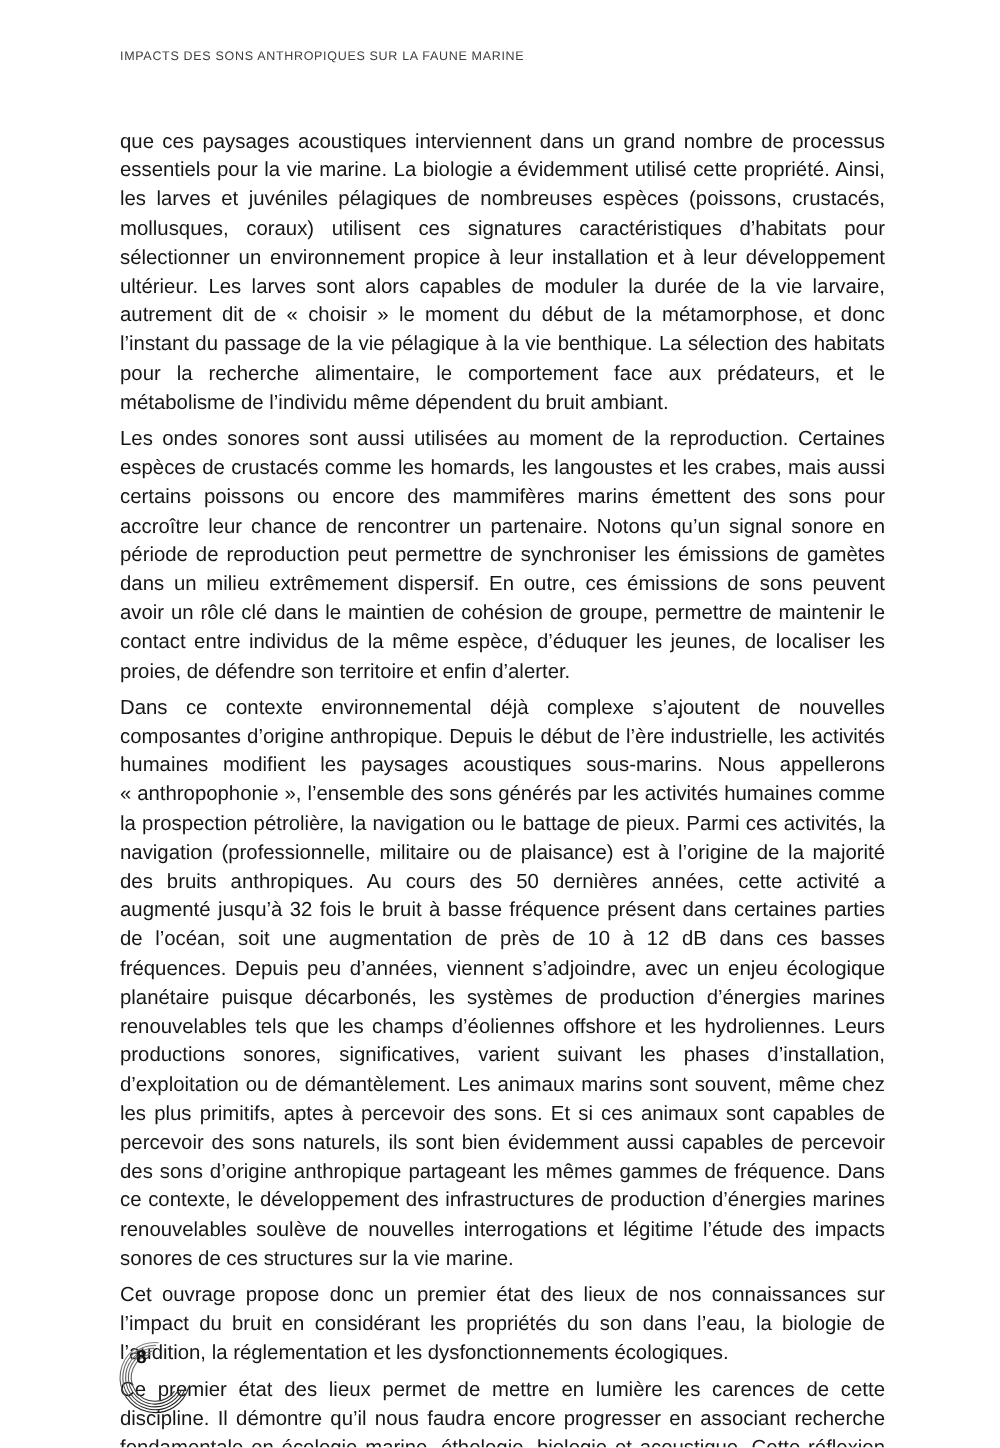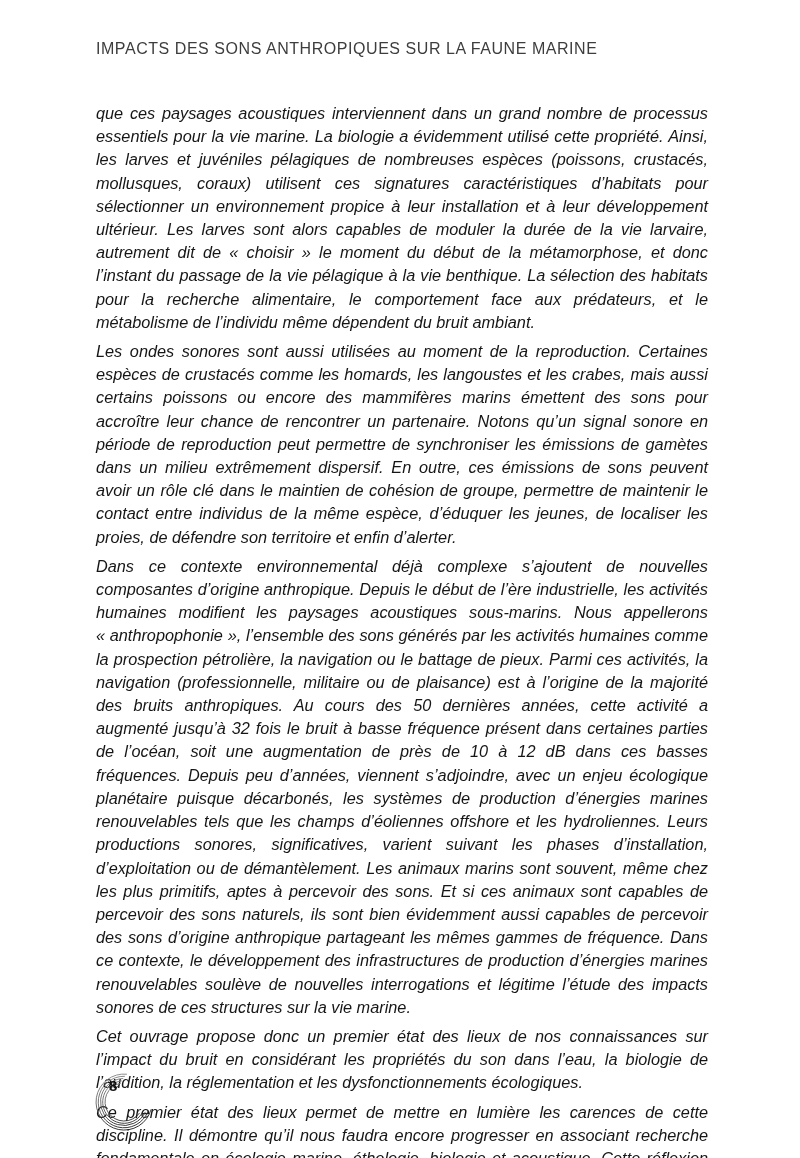--- a/index.html
+++ b/index.html
@@ -12,38 +12,37 @@
     position: relative;
     width: 800px;
     height: 1158px;
     background: #ffffff;
     overflow: hidden;
   }
   .running-head {
     position: absolute;
     left: 96px;
     top: 40px;
-    font-size: 16px;
+    font-size: 10px;
     letter-spacing: 0.55px;
     color: #3d3d3d;
     white-space: nowrap;
   }
   .body-text {
     position: absolute;
     left: 96px;
     top: 102px;
     width: 612px;
     font-size: 16.3px;
     line-height: 23.2px;
     text-align: justify;
     color: #161616;
   }
   .body-text p {
     margin: 0 0 6px 0;
-    font-style: italic;
   }
   .page-footer {
     position: absolute;
     left: 88px;
     top: 1066px;
     width: 80px;
     height: 80px;
   }
   .page-footer svg {
     position: absolute;

